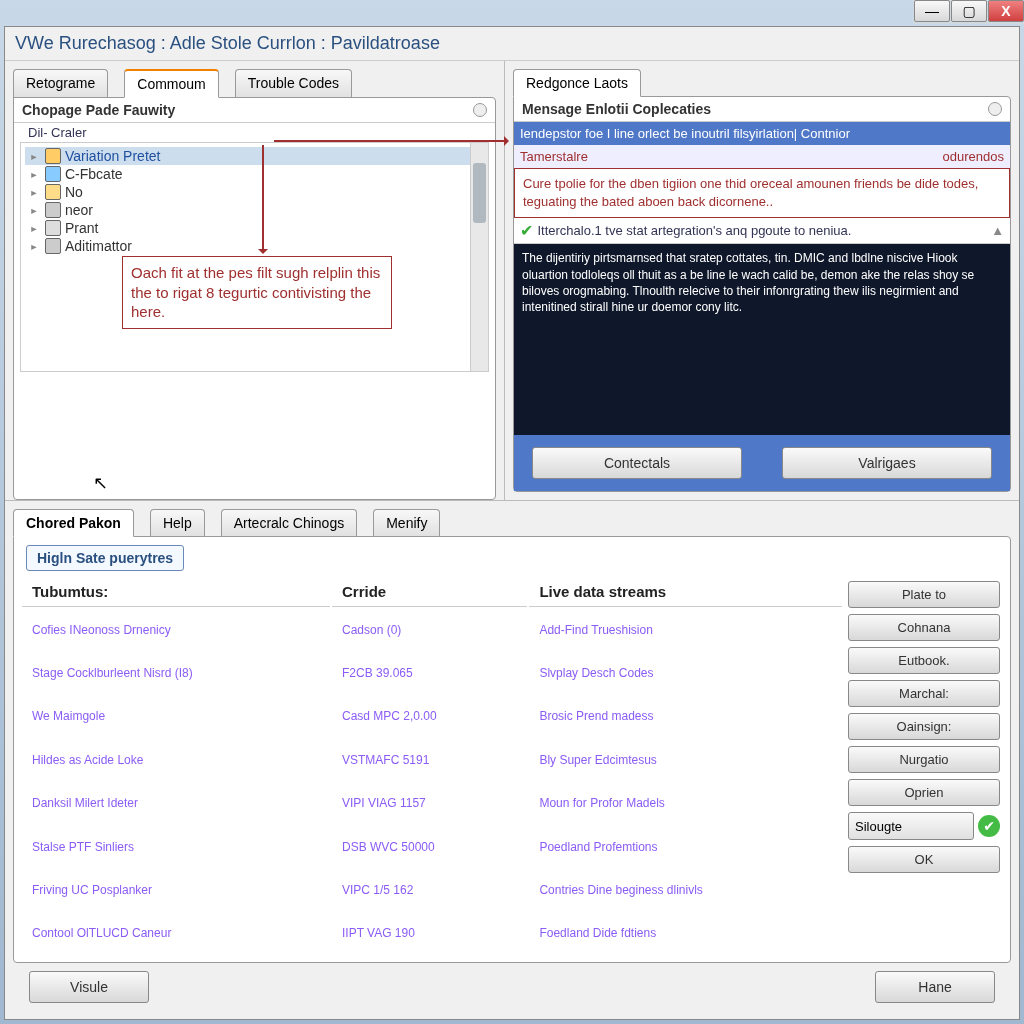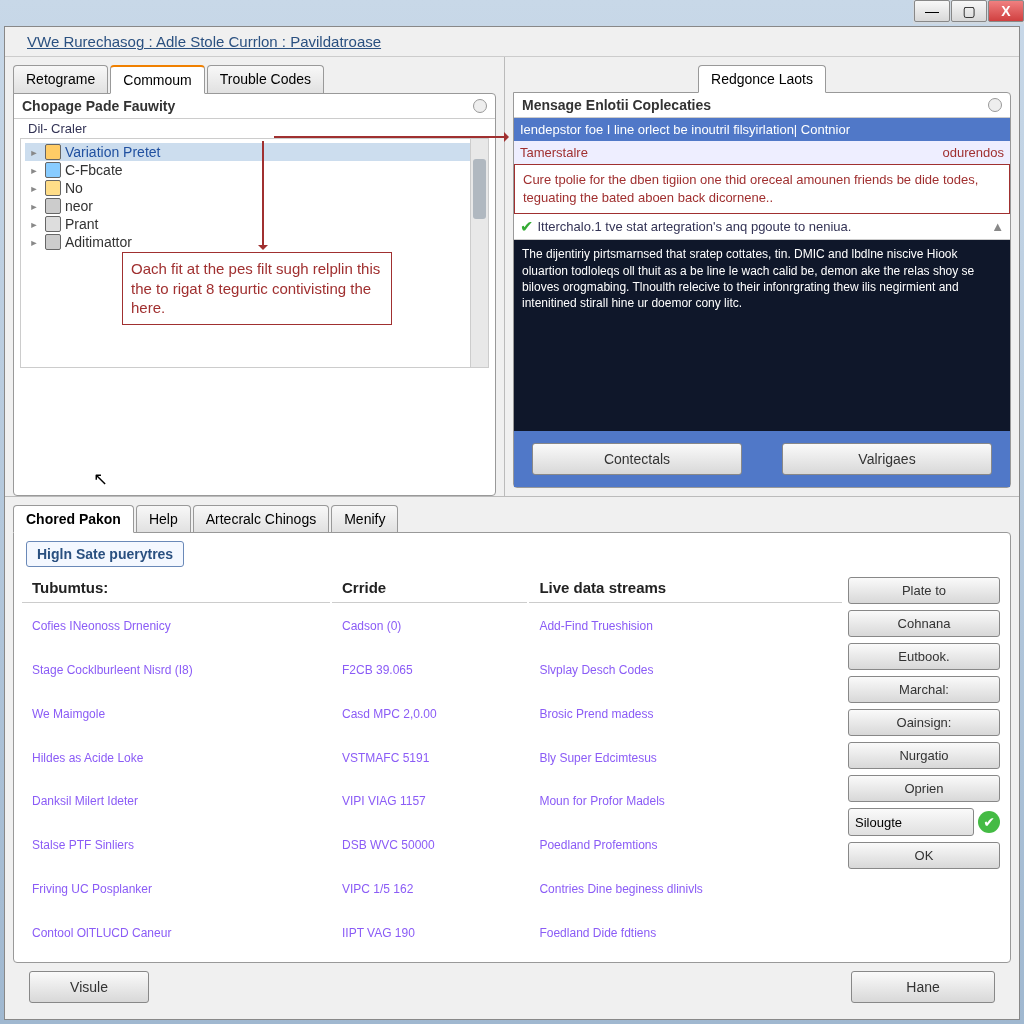--- a/index.html
+++ b/index.html
@@ -3,27 +3,27 @@
 <meta charset="utf-8">
 <style>
   * { box-sizing: border-box; margin: 0; padding: 0; font-family: Tahoma, Arial, sans-serif; }
   body { background: linear-gradient(#c8d8e8, #a0b8d0); width: 1024px; height: 1024px; overflow: hidden; position: relative; }
   
   .titlebar { position: absolute; top: 0; right: 0; display: flex; background: #d0d8e0; height: 24px; }
   .titlebar-btn { width: 36px; height: 22px; border: 1px solid #888; background: linear-gradient(#f8f8f8,#d8d8d8); margin-left: 1px; display: flex; align-items: center; justify-content: center; font-size: 14px; cursor: pointer; border-radius: 2px; }
   .titlebar-btn.close { background: linear-gradient(#f08080,#d04040); color: #fff; font-weight: bold; }
   
   .window { position: absolute; top: 26px; left: 4px; right: 4px; bottom: 4px; background: #f0f0f0; border: 1px solid #888; display: flex; flex-direction: column; }
-  .window-title { font-size: 15px; color: #2a5080; padding: 6px 22px; border-bottom: 1px solid #ccc; text-decoration: underline; }
+  .window-title { font-size: 18px; color: #2a5080; padding: 6px 10px; border-bottom: 1px solid #ccc; }
   
   .upper { display: flex; height: 440px; border-bottom: 1px solid #bbb; }
   .upper-left { width: 500px; border-right: 1px solid #bbb; display: flex; flex-direction: column; padding: 8px 8px 0 8px; position: relative; }
-  .upper-right { flex: 1; display: flex; flex-direction: column; padding: 8px 8px 8px 8px; align-items: center; }
-  
-  .tabs { display: flex; gap: 2px; }
+  .upper-right { flex: 1; display: flex; flex-direction: column; padding: 8px 8px 8px 8px; }
+  
+  .tabs { display: flex; gap: 16px; }
   .tab { padding: 5px 12px; border: 1px solid #999; border-bottom: none; background: linear-gradient(#f8f8f8,#e0e0e0); font-size: 14px; border-radius: 4px 4px 0 0; cursor: pointer; }
   .tab.active { background: #fff; border-bottom: 1px solid #fff; position: relative; z-index: 2; }
   .tab.highlight { border-top: 2px solid #f08000; }
   
   .panel { border: 1px solid #999; background: #fff; flex: 1; margin-top: -1px; position: relative; border-radius: 0 4px 4px 4px; }
   .panel-header { font-size: 14px; font-weight: bold; padding: 4px 8px; border-bottom: 1px solid #ccc; display: flex; justify-content: space-between; align-items: center; color: #333; }
   .panel-header .circle { width: 14px; height: 14px; border: 1px solid #999; border-radius: 50%; background: #eee; }
   
   .tree-label { font-size: 13px; padding: 2px 14px; color: #335; }
   .tree { padding: 4px 4px; height: 230px; overflow: hidden; border: 1px solid #ccc; margin: 0 6px; position: relative; background: #fff; }
@@ -238,16 +238,16 @@
           <div class="combo">
             <div class="sel">Silougte</div>
             <div class="ok-badge">✔</div>
           </div>
           <div class="btn">OK</div>
         </div>
       </div>
     </div>
     <div class="footer">
       <div class="btn" style="flex:none;width:120px">Visule</div>
-      <div class="btn" style="flex:none;width:144px">Hane</div>
+      <div class="btn" style="flex:none;width:120px">Hane</div>
     </div>
   </div>
 </div>
 
 </body></html>

